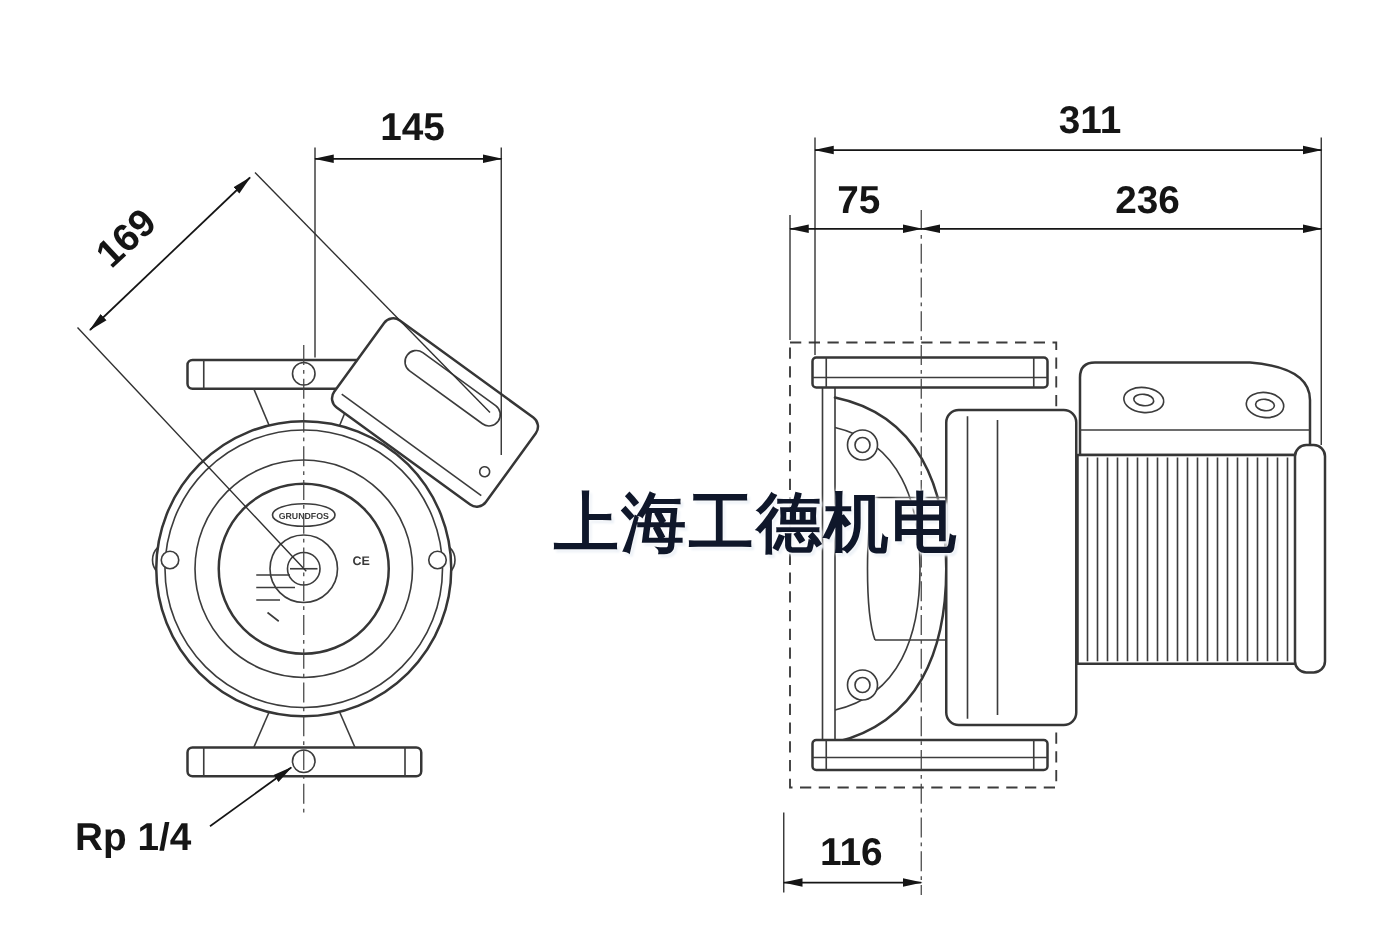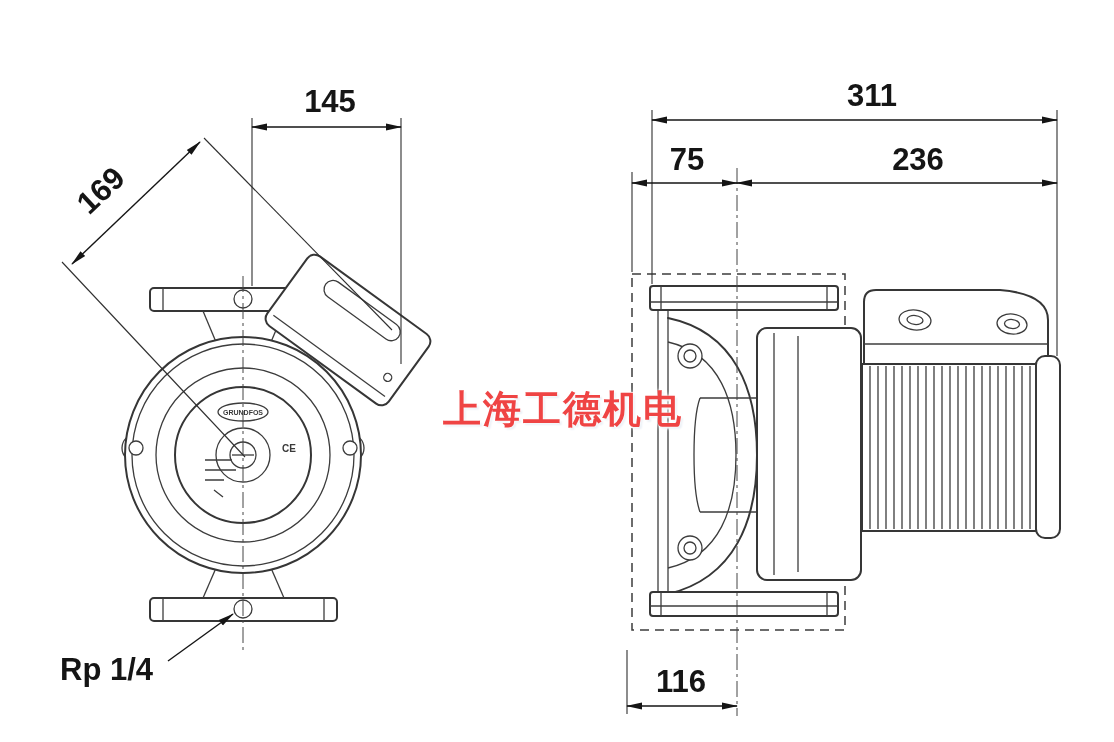--- a/index.html
+++ b/index.html
@@ -1,20 +1,20 @@
 <!DOCTYPE html>
 <html><head>
 <meta charset="utf-8">
 <style>
   html,body{margin:0;padding:0;background:#ffffff}
   .stage{position:relative;width:1114px;height:742px;background:#ffffff;overflow:hidden;
          font-family:"Liberation Sans",sans-serif}
   .drawing{position:absolute;left:0;top:0}
-  .watermark{position:absolute;left:443px;top:384px;font-size:38px;font-weight:700;
-             letter-spacing:2px;white-space:nowrap;color:#ef4444;
+  .watermark{position:absolute;left:443px;top:384px;font-size:52px;font-weight:700;
+             letter-spacing:2px;white-space:nowrap;color:#0f172a;
              text-shadow:0 0 2px #ffffff,0 0 5px #ffffff,2px 2px 2px #e8eef5;
              font-family:"DejaVu Sans","Liberation Sans",sans-serif}
   
   .ln{stroke:#363636;stroke-width:2;fill:none;stroke-linecap:round;stroke-linejoin:round}
   .ln2{stroke:#3c3c3c;stroke-width:1.3;fill:none}
   .wf{fill:#ffffff}
   .dim{stroke:#151515;stroke-width:1.4;fill:none}
   .ext{stroke:#2f2f2f;stroke-width:1.1;fill:none}
   .cl{stroke:#444444;stroke-width:1;fill:none;stroke-dasharray:16 4 3 4}
   .dash{stroke:#3c3c3c;stroke-width:1.5;fill:none;stroke-dasharray:9 6}

